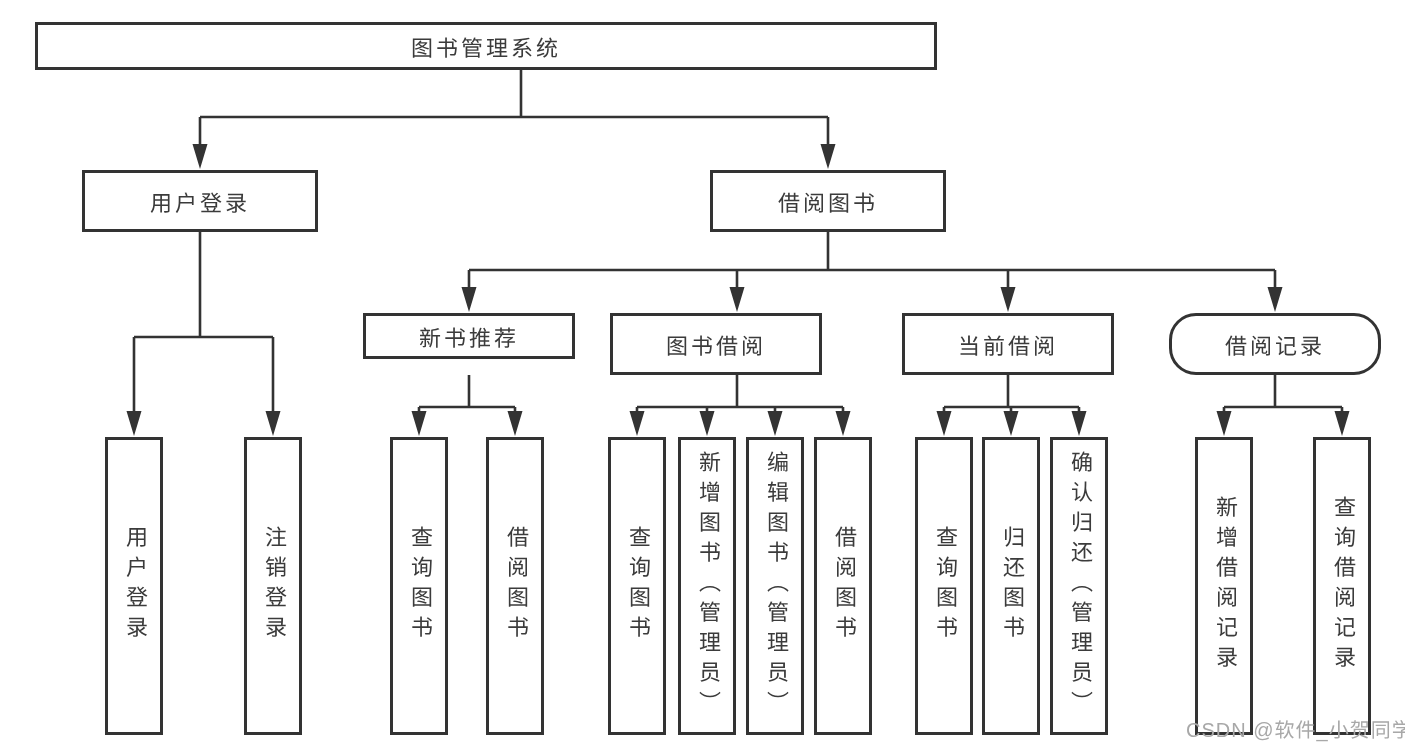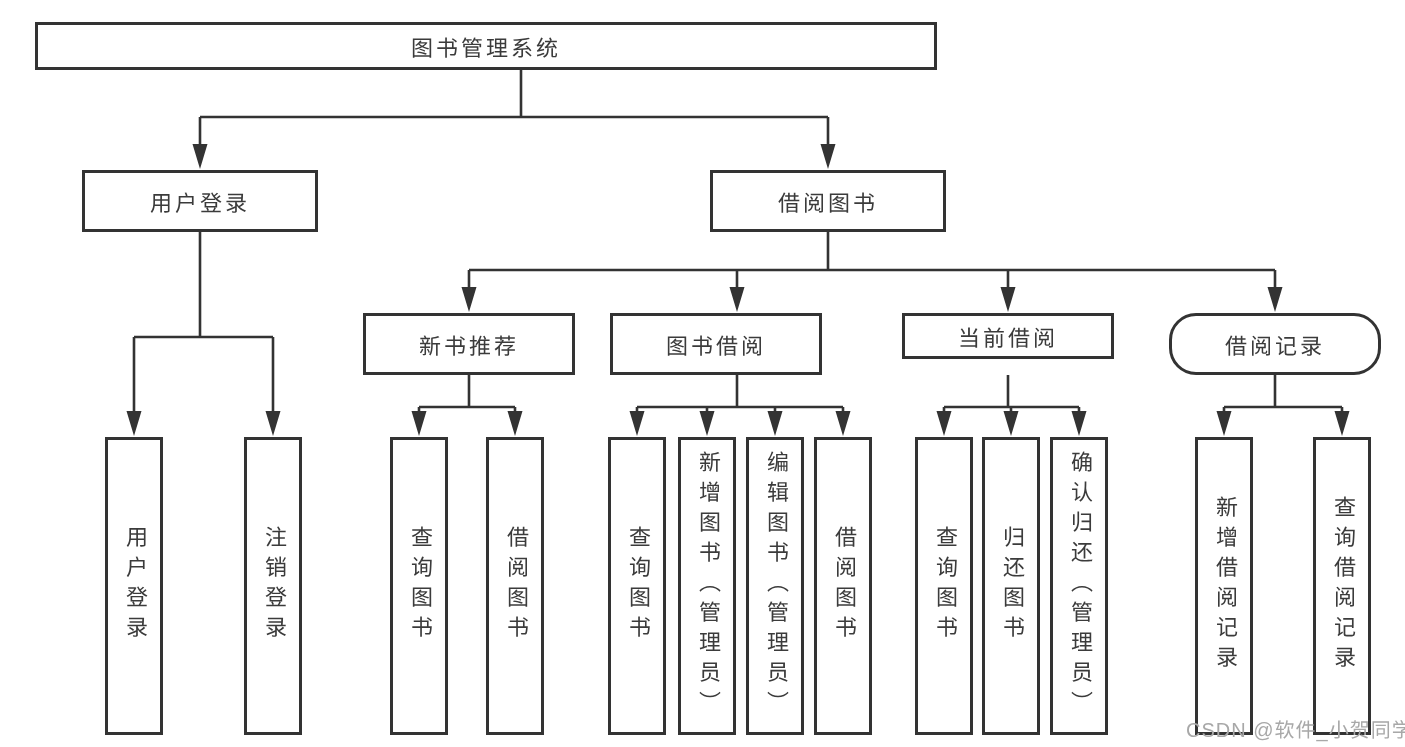--- a/index.html
+++ b/index.html
@@ -94,23 +94,23 @@
          M1071.5 411 L1086.5 411 L1079 436 Z
          M1216.5 411 L1231.5 411 L1224 436 Z
          M1334.5 411 L1349.5 411 L1342 436 Z"></path>
   </svg>
 
   <div class="box hbox" style="left:20px; top:22px; width:902px; height:48px;margin-left:15px;">图书管理系统</div>
 
   <div class="box hbox" style="left:82px; top:170px; width:236px; height:62px;">用户登录</div>
   <div class="box hbox" style="left:710px; top:170px; width:236px; height:62px;">借阅图书</div>
 
-  <div class="box hbox" style="left:363px; top:313px; width:212px; height:62px;font-family:Liberation Serif, serif;">新书推荐</div>
+  <div class="box hbox" style="left:363px; top:313px; width:212px; height:46px;font-family:Liberation Serif, serif;">新书推荐</div>
   <div class="box hbox" style="left:610px; top:313px; width:212px; height:62px;">图书借阅</div>
-  <div class="box hbox" style="left:902px; top:313px; width:212px; height:46px;">当前借阅</div>
+  <div class="box hbox" style="left:902px; top:313px; width:212px; height:62px;">当前借阅</div>
   <div class="box hbox" style="left:1169px; top:313px; width:212px; height:62px;border-radius:27px;">借阅记录</div>
 
   <div class="box vbox" style="left:105px;">
     <span class="vtext">用户登录</span>
   </div>
   <div class="box vbox" style="left:244px;">
     <span class="vtext">注销登录</span>
   </div>
 
   <div class="box vbox" style="left:390px;">

